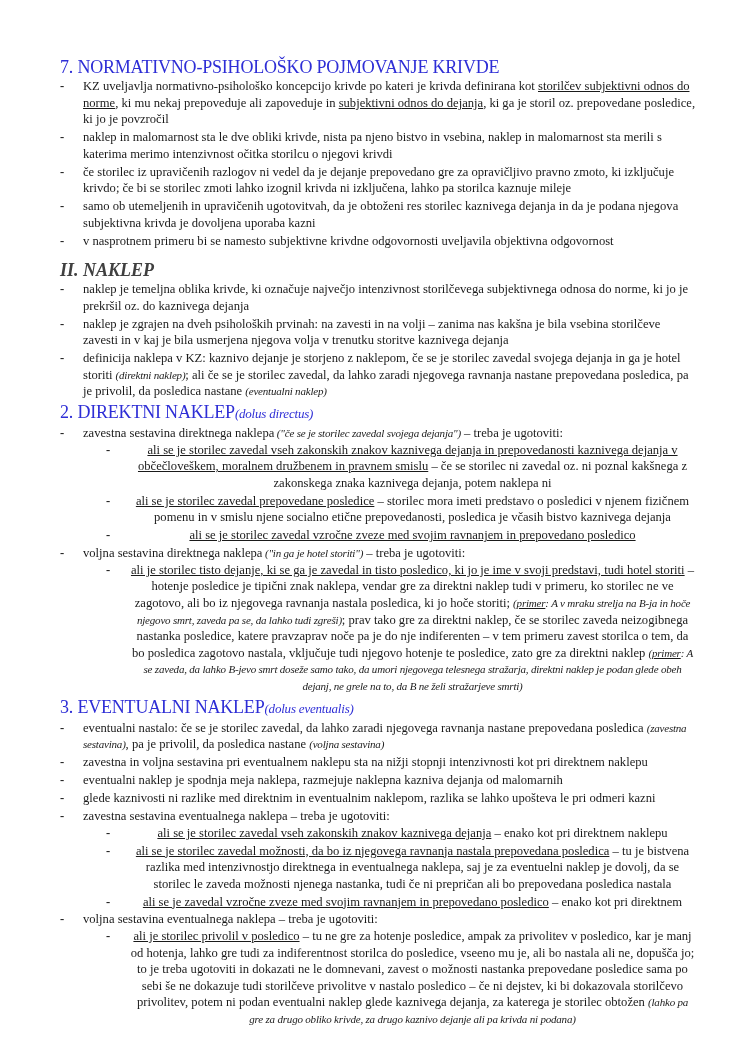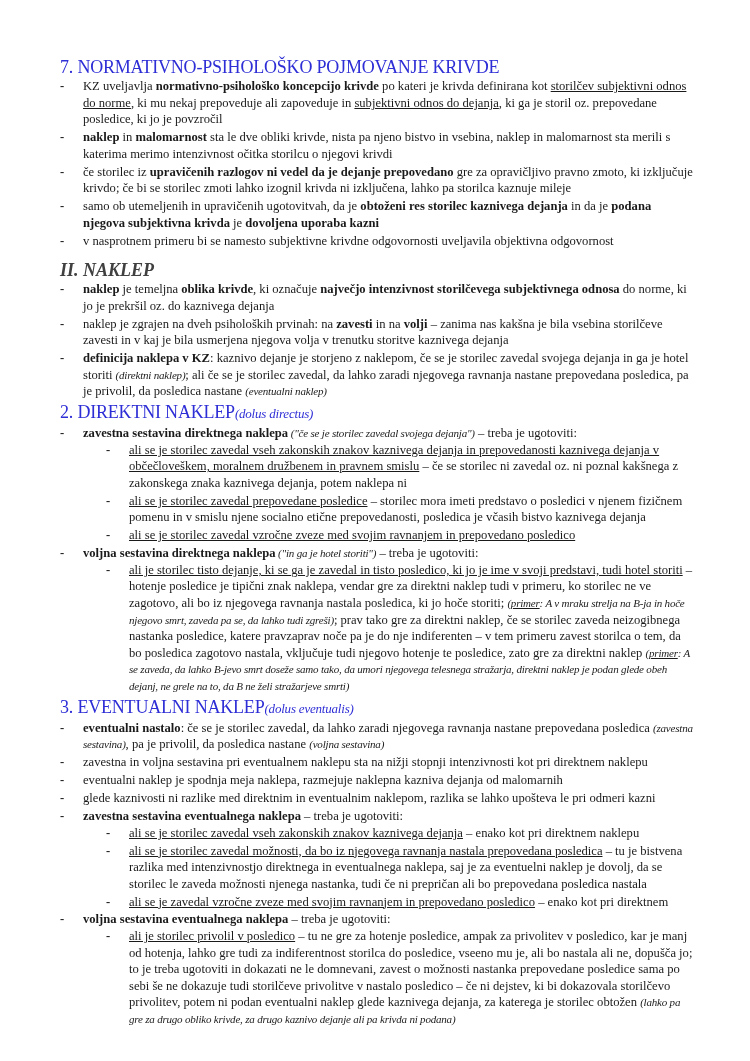--- a/index.html
+++ b/index.html
@@ -7,22 +7,22 @@
   .page {
     position: absolute; left: 60px; top: 56px; width: 636px;
     font-family: "Liberation Serif", serif; font-size: 12.6px; line-height: 16.6px; color: #1a1a1a;
   }
   .h-blue { color: #2e2ed6; font-size: 18px; line-height: 22px; margin: 0; font-weight: normal; letter-spacing: -0.2px; }
   .h-blue i { font-size: 13px; }
   .h-red { color: #404040; font-size: 18px; line-height: 22px; font-weight: bold; font-style: italic; margin: 10px 0 0 0; }
   ul { list-style: none; margin: 0; padding: 0; }
   li { position: relative; padding-left: 23px; margin-bottom: 1.3px; }
   li::before { content: "-"; position: absolute; left: 0; top: 0; font-weight: bold; }
-  ul.sub li { margin-left: 23px; }
-  b { font-weight: bold; }
+  ul.sub li { margin-left: 23px; text-align: center; }
+  b { font-weight: normal; }
   .u { text-decoration: underline; }
   .ital { font-style: italic; font-size: 11px; letter-spacing: -0.2px; }
 </style>
 </head>
 <body>
 
 <div class="page">
 
   <h2 class="h-blue">7. NORMATIVNO-PSIHOLOŠKO POJMOVANJE KRIVDE</h2>
   <ul>

